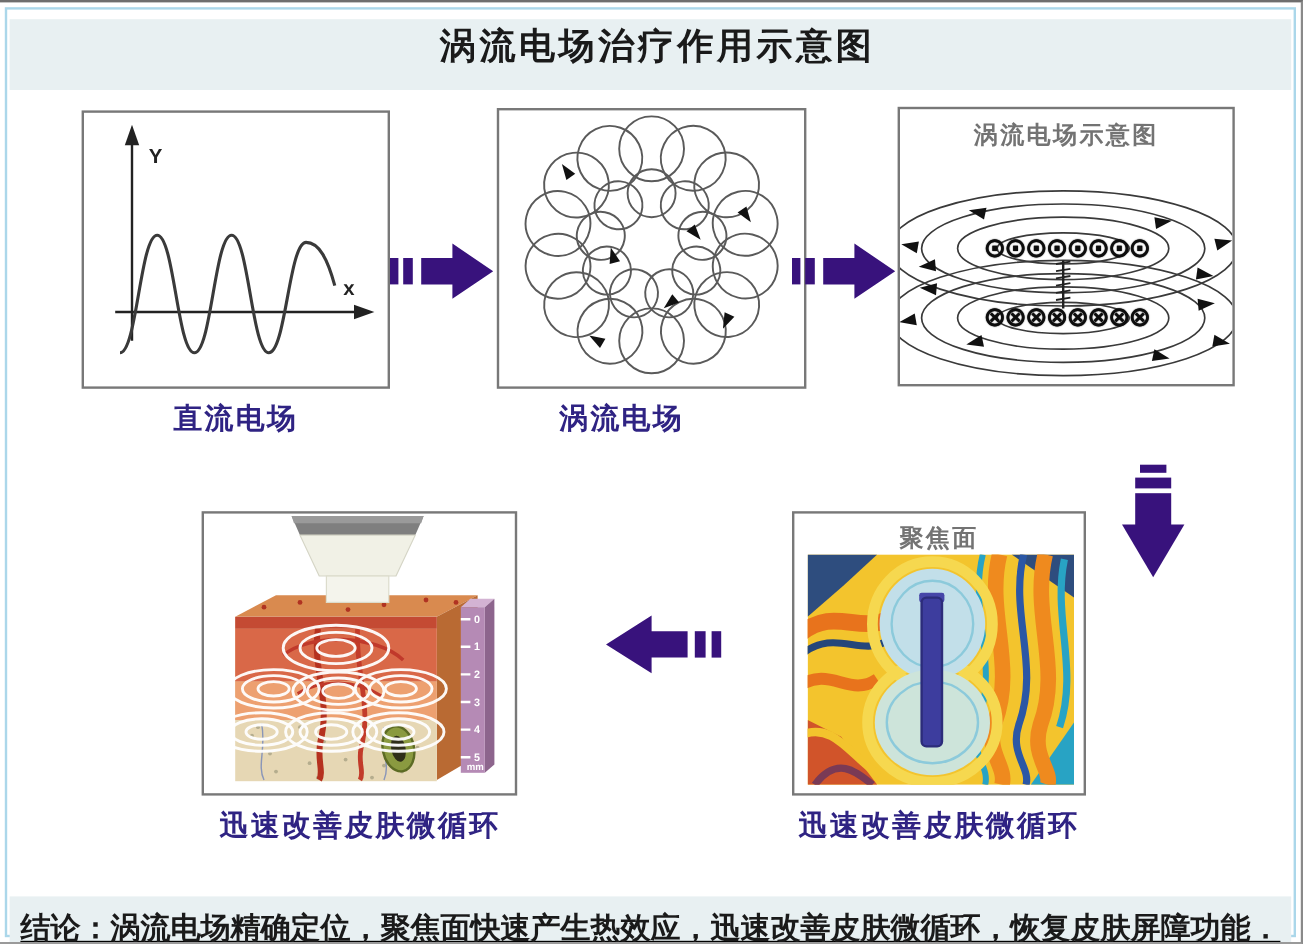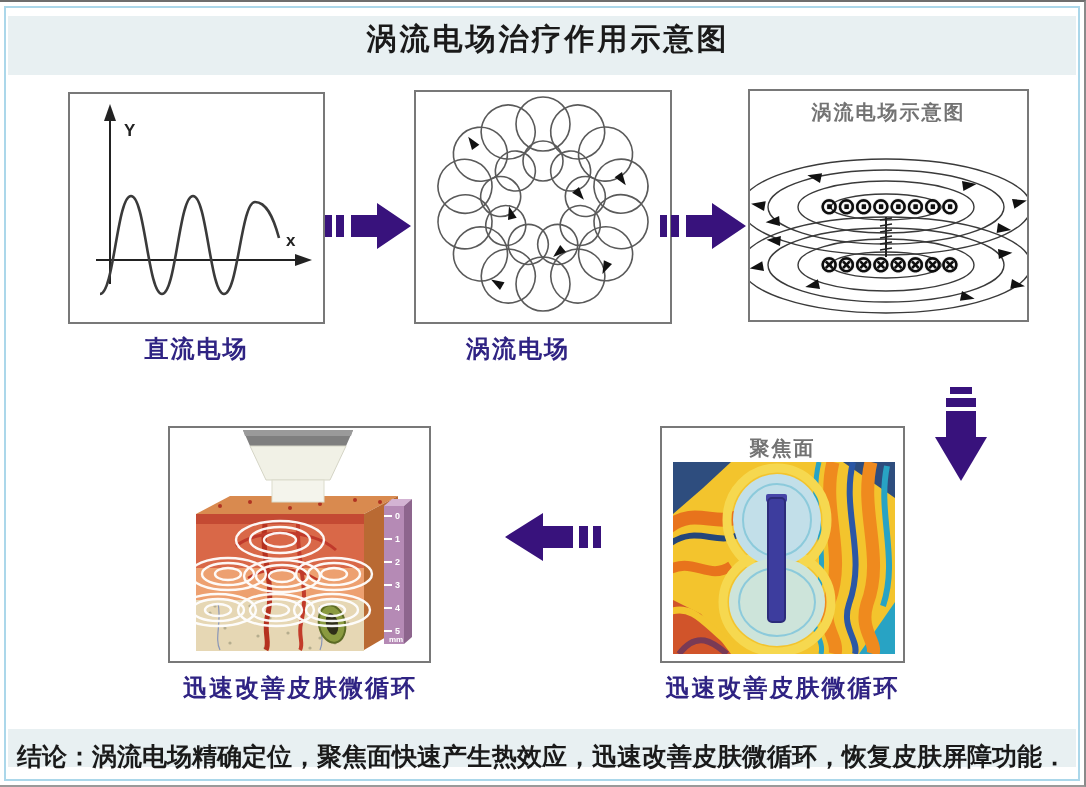--- a/index.html
+++ b/index.html
@@ -2,21 +2,21 @@
 <html><head>
 <meta charset="utf-8">
 <style>
   html,body{margin:0;padding:0;background:#fff;}
   body{font-family:"Liberation Sans","DejaVu Sans",sans-serif;}
   .page{position:relative;width:1086px;height:787px;background:#fff;overflow:hidden;
         border-top:2px solid #6e6e6e;border-right:2px solid #8a8a8a;border-bottom:2px solid #9a9a9a;box-sizing:border-box;}
   .frame{position:absolute;left:4px;top:4px;right:4px;bottom:4px;border:2px solid #abd7ea;pointer-events:none;}
   .band{position:absolute;left:8px;right:8px;background:#e8f0f2;}
   .band.header{top:14px;height:59px;padding-left:12px;}
-  .band.footer{top:727px;height:38px;}
+  .band.footer{top:745px;height:38px;text-decoration:underline;}
   .page-title{width:100%;text-align:center;line-height:46px;font-size:30px;font-weight:bold;color:#1a1a1a;letter-spacing:3px;}
   .conclusion{width:100%;text-align:center;line-height:54px;font-size:25px;font-weight:bold;color:#1a1a1a;}
   .panel{position:absolute;background:#fff;border:2px solid #787878;box-sizing:border-box;overflow:hidden;}
   .p-dc{left:68px;top:90px;width:257px;height:232px;}
   .p-eddy{left:414px;top:88px;width:258px;height:234px;}
   .p-focus{left:748px;top:87px;width:281px;height:233px;}
   .p-skin{left:168px;top:424px;width:263px;height:237px;}
   .p-thermal{left:660px;top:424px;width:245px;height:237px;}
   .caption{position:absolute;text-align:center;font-size:24px;font-weight:bold;color:#2f2383;letter-spacing:2px;}
   .cap-dc{left:68px;width:257px;top:331px;}

